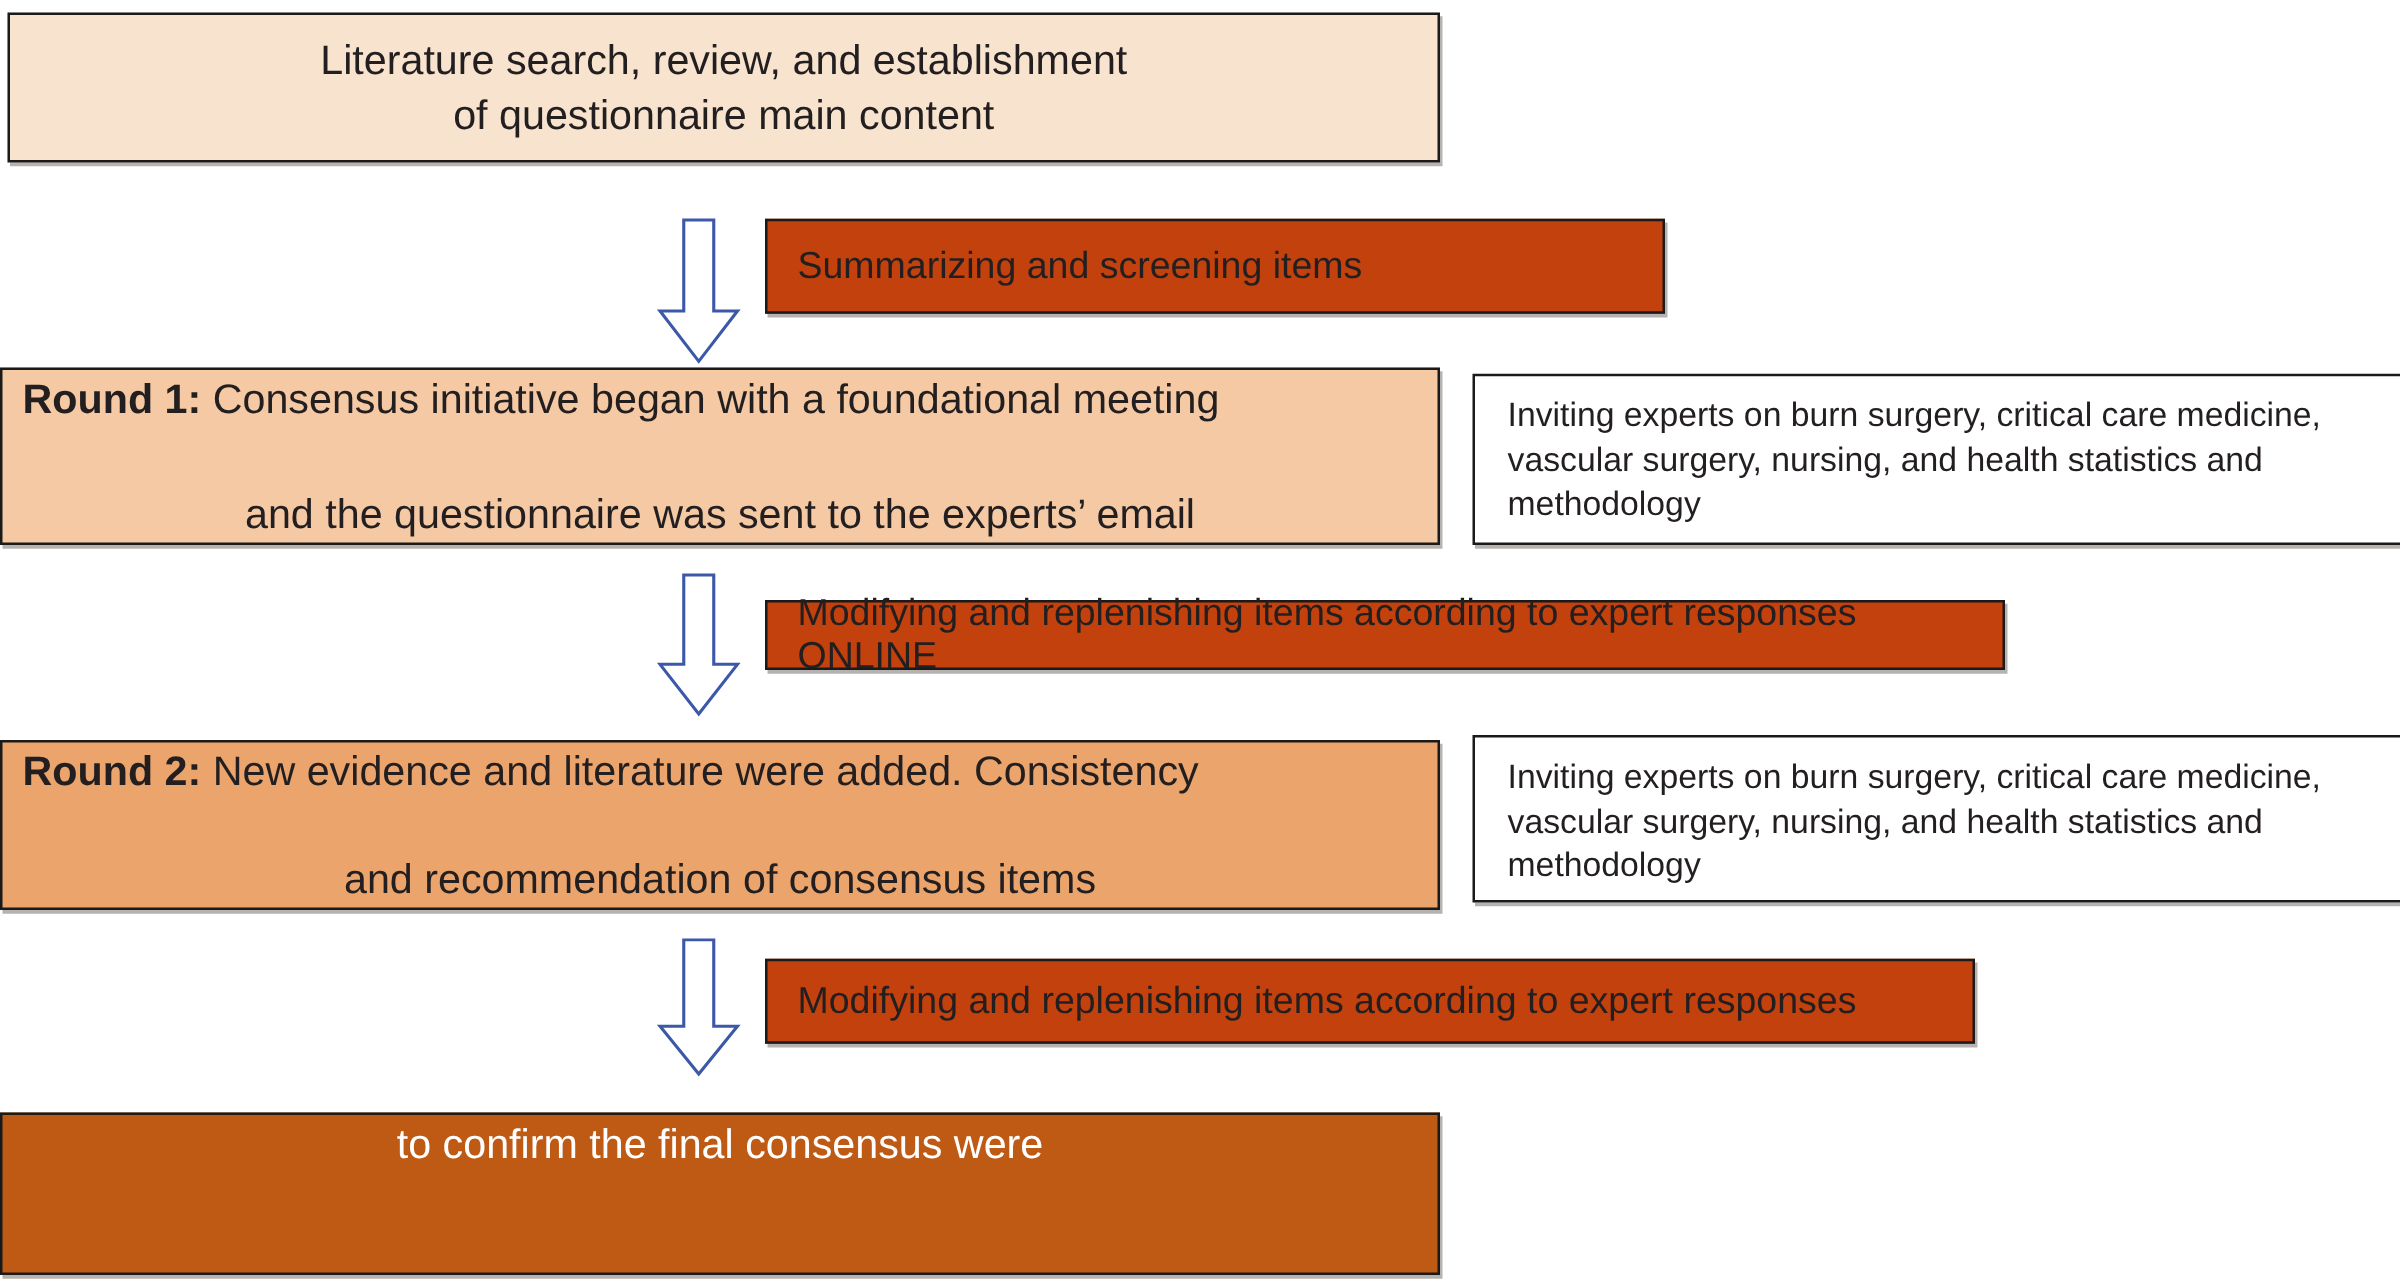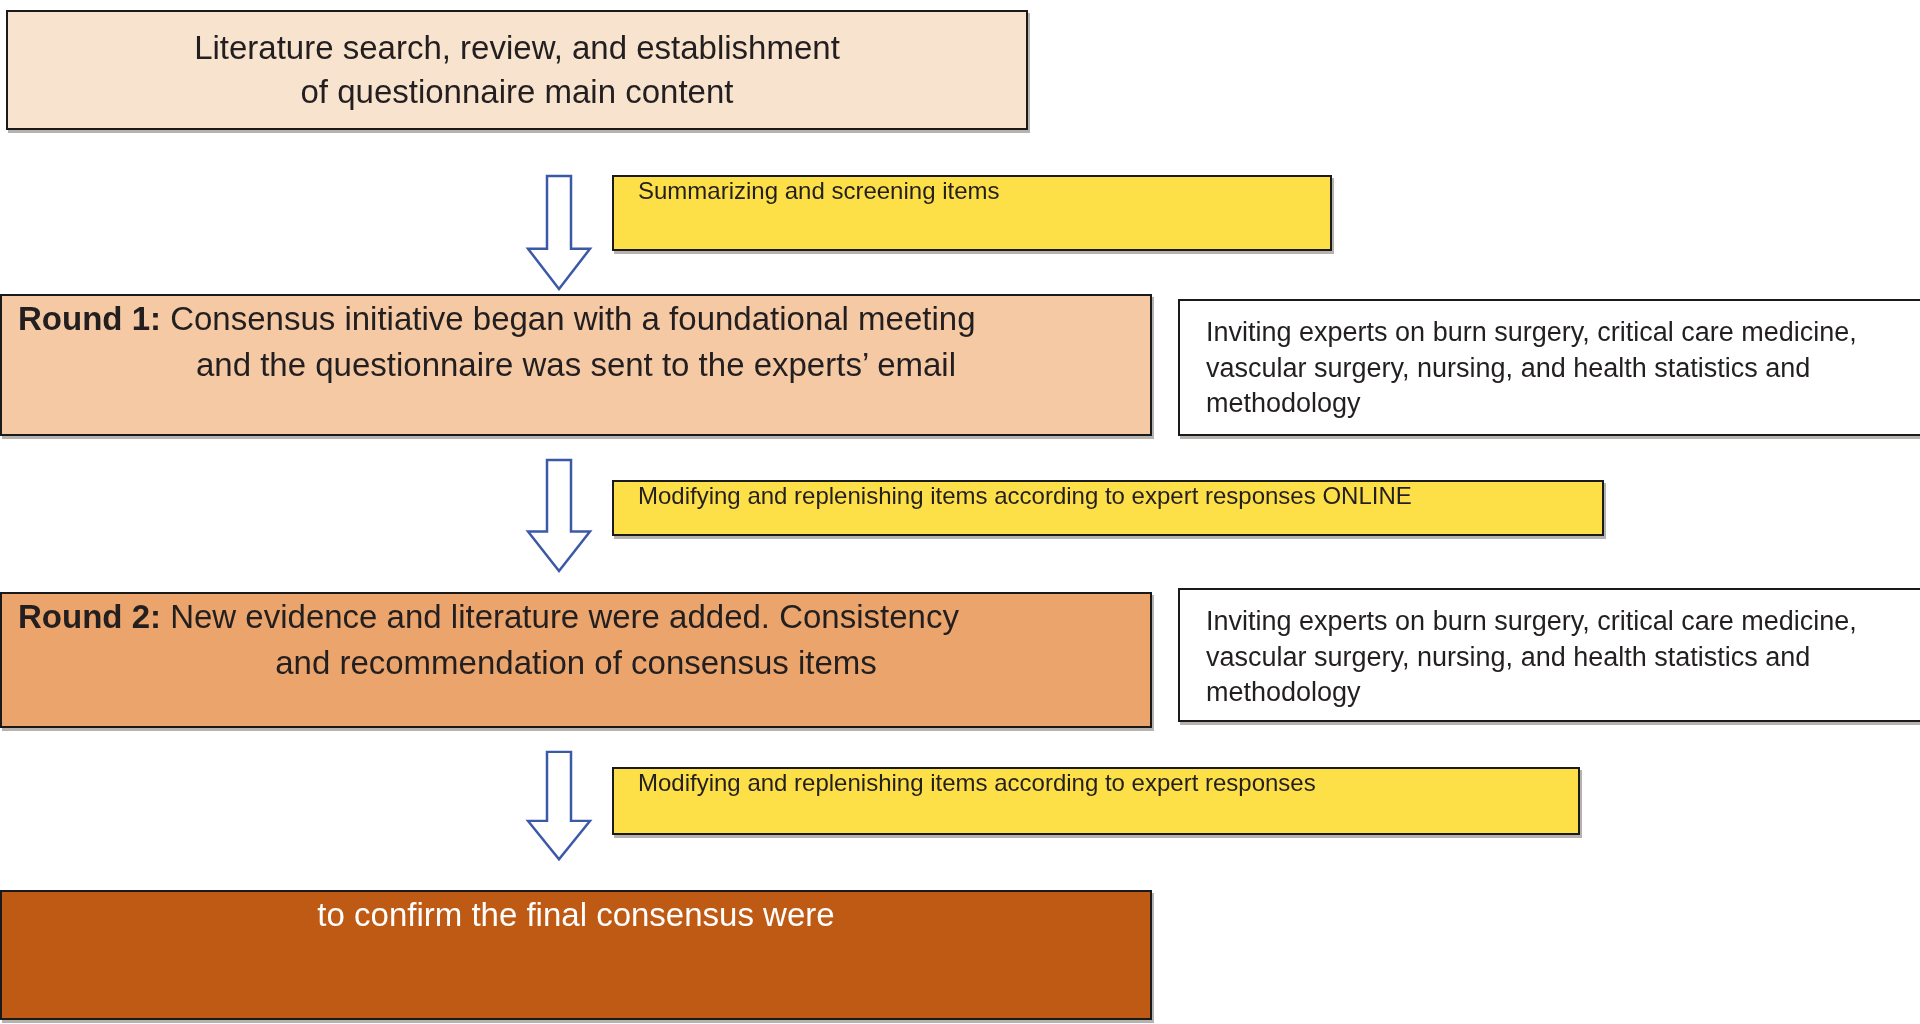--- a/index.html
+++ b/index.html
@@ -18,40 +18,40 @@
   }
   .box {
     position: absolute;
     border: 2px solid var(--border, #1a1a1a);
     box-sizing: border-box;
     box-shadow: 2px 3px 0 rgba(45, 35, 28, 0.35);
     background: #ffffff;
   }
   
   #literature-box {
-    left: 6px; top: 10px; width: 1022px; height: 120px;
+    left: 6px; top: 10px; width: 1146px; height: 120px;
     background: var(--top-box-bg, #f8e3ce);
     display: flex; flex-direction: column; justify-content: center;
     text-align: center;
     font-size: 33px; line-height: 1.33;
   }
   
   .note-box {
-    display: flex; 
-    font-size: 24px;
+    display: flex; align-items: center;
+    font-size: 30px;
     padding-left: 24px;
-    background: #fde047;
+    background: #c2410c;
   }
   #summarizing-note-box { left: 612px; top: 175px; width: 720px; height: 76px; }
   #modifying-online-note-box { left: 612px; top: 480px; width: 992px; height: 56px; }
   #modifying-note-box { left: 612px; top: 767px; width: 968px; height: 68px; }
   
   .round-box {
     left: 0px; width: 1152px;
-    display: flex; flex-direction: column; justify-content: flex-start;
+    display: flex; flex-direction: column; justify-content: space-between;
     font-size: 33px; line-height: 1.38;
   }
   #round1-box { top: 294px; height: 142px; background: var(--round1-bg, #f4c9a4); }
   #round2-box { top: 592px; height: 136px; background: var(--round2-bg, #eba56c); }
   #round3-box { top: 890px; height: 130px; background: var(--round3-bg, #bf5a15); color: var(--round3-text, #ffffff); }
   .round-line1 { padding-left: 16px; white-space: nowrap; }
   .round-line2 { text-align: center; }
   .round-label { font-weight: bold; }
   
   .side-box {

